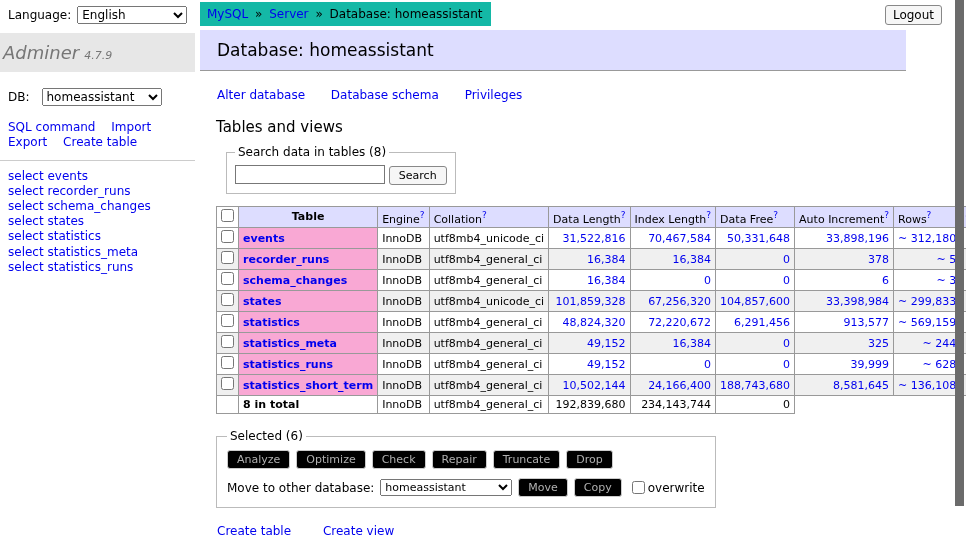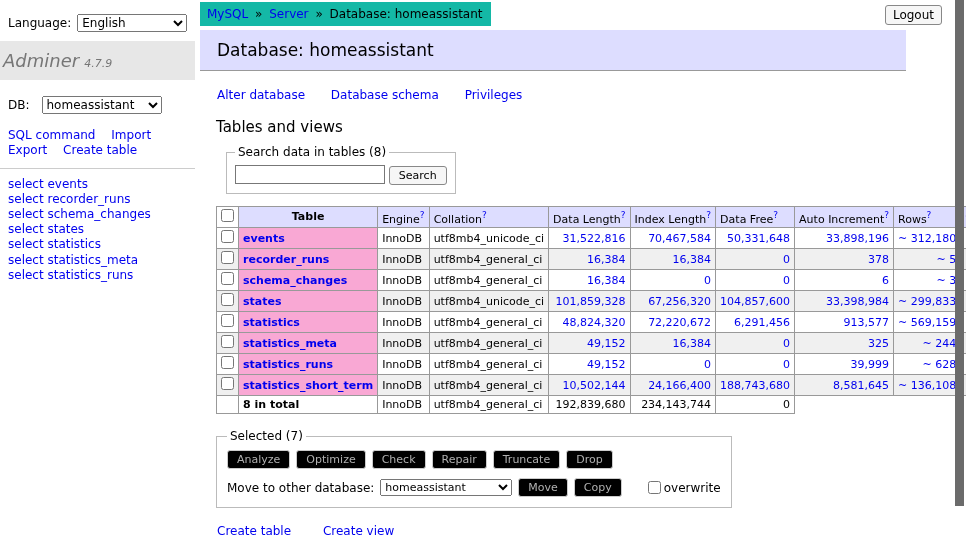--- a/index.html
+++ b/index.html
@@ -2,21 +2,21 @@
 <html><head>
 <meta charset="utf-8">
 <style>
   * { margin:0; padding:0; box-sizing:border-box; }
   html, body { width:966px; height:543px; background:#fff; color:#000;
     font-family:"DejaVu Sans","Liberation Sans",sans-serif; font-size:12px; overflow:hidden; }
   a { color:#0000ee; text-decoration:none; cursor:pointer; }
   .page { position:relative; width:966px; height:543px; }
 
   
-  .sidebar { position:absolute; left:0; top:8px; width:195px; }
+  .sidebar { position:absolute; left:0; top:0; width:195px; }
   .lang-row { margin:6px 8px 0 8px; display:flex; align-items:center; gap:6px; }
   .lang-row select { width:118px; font-size:12px; font-family:inherit; }
   h1.brand { margin-top:9px; background:#e7e7e7; padding:9px 3px; font-weight:normal;
     font-size:18px; font-style:italic; color:#767676; }
   h1.brand .ver { font-size:11px; color:#767676; margin-left:5px; }
   .db-row { margin:16px 8px 0 8px; display:flex; align-items:center; gap:12px; }
   .db-row select { width:120px; font-size:12px; font-family:inherit; }
   .side-links { margin:15px 8px 0 8px; width:174px; line-height:1.15; }
   .side-links a { display:inline-block; margin:0 12px 1px 0; white-space:nowrap; }
   .side-sep { border:0; border-top:1px solid #ccc; margin:9px 0 9px 0; }
@@ -53,21 +53,21 @@
   .tables .name-cell a { font-weight:bold; }
   .tables .check-cell { text-align:center; width:18px; }
   .tables .col-comment { min-width:54px; }
   .tables .col-engine { min-width:40px; }
   .total-name { font-weight:bold; }
 
   .selected-fs { margin:15px 0 0 16px; padding:7px 10px 10px 10px; }
   .sel-buttons { display:flex; gap:6px; }
   .move-row { margin-top:9px; display:flex; align-items:center; gap:6px; font-size:12px; }
   .move-row select { width:132px; font-size:11px; font-family:inherit; }
-  .overwrite { display:flex; align-items:center; gap:3px; margin-left:20px; }
+  .overwrite { display:flex; align-items:center; gap:3px; margin-left:4px; }
 
   .create-links { margin:16px 0 0 17px; }
   .create-links a { margin-right:28px; }
 
   .logout-btn { position:absolute; top:5px; right:24px; font-size:12px; padding:2px 7px; }
   .scrollbar-thumb { position:absolute; right:2px; top:0; width:9px; height:506px; background:#6b6b6b; }
 </style>
 </head>
 <body>
 
@@ -252,21 +252,21 @@
           <td class="col-engine">InnoDB</td>
           <td>utf8mb4_general_ci</td>
           <td class="num">192,839,680</td>
           <td class="num">234,143,744</td>
           <td class="num">0</td>
         </tr>
       </tbody>
     </table>
 
     <fieldset class="selected-fs">
-      <legend>Selected (7)</legend>
+      <legend>Selected (6)</legend>
       <div class="sel-buttons">
         <button type="button" disabled="">Analyze</button>
         <button type="button" disabled="">Optimize</button>
         <button type="button" disabled="">Check</button>
         <button type="button" disabled="">Repair</button>
         <button type="button" disabled="">Truncate</button>
         <button type="button" disabled="">Drop</button>
       </div>
       <div class="move-row">
         <span>Move to other database:</span>

